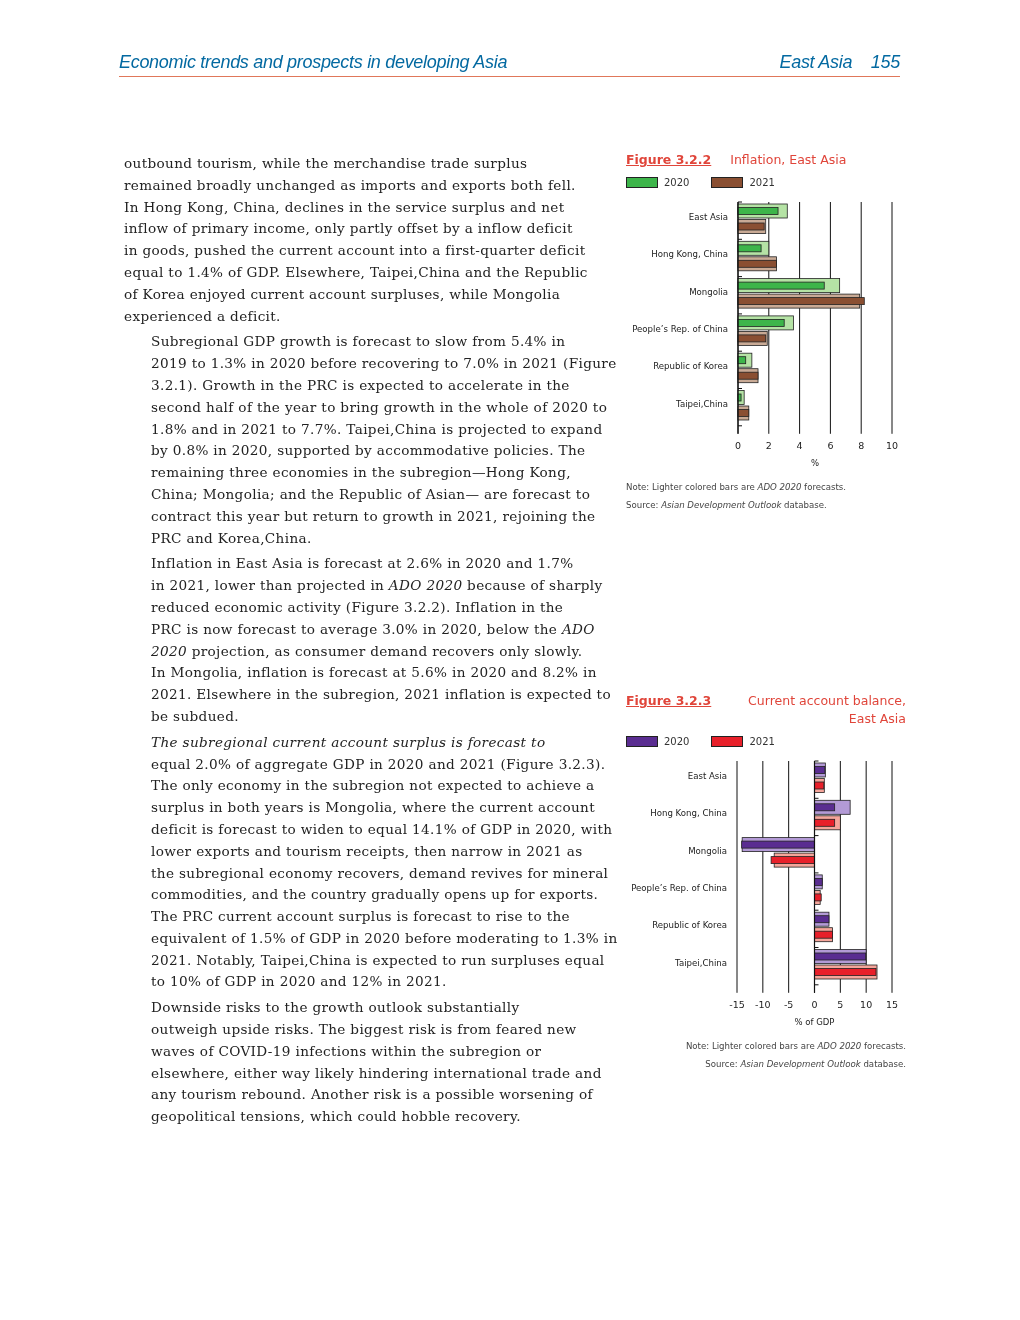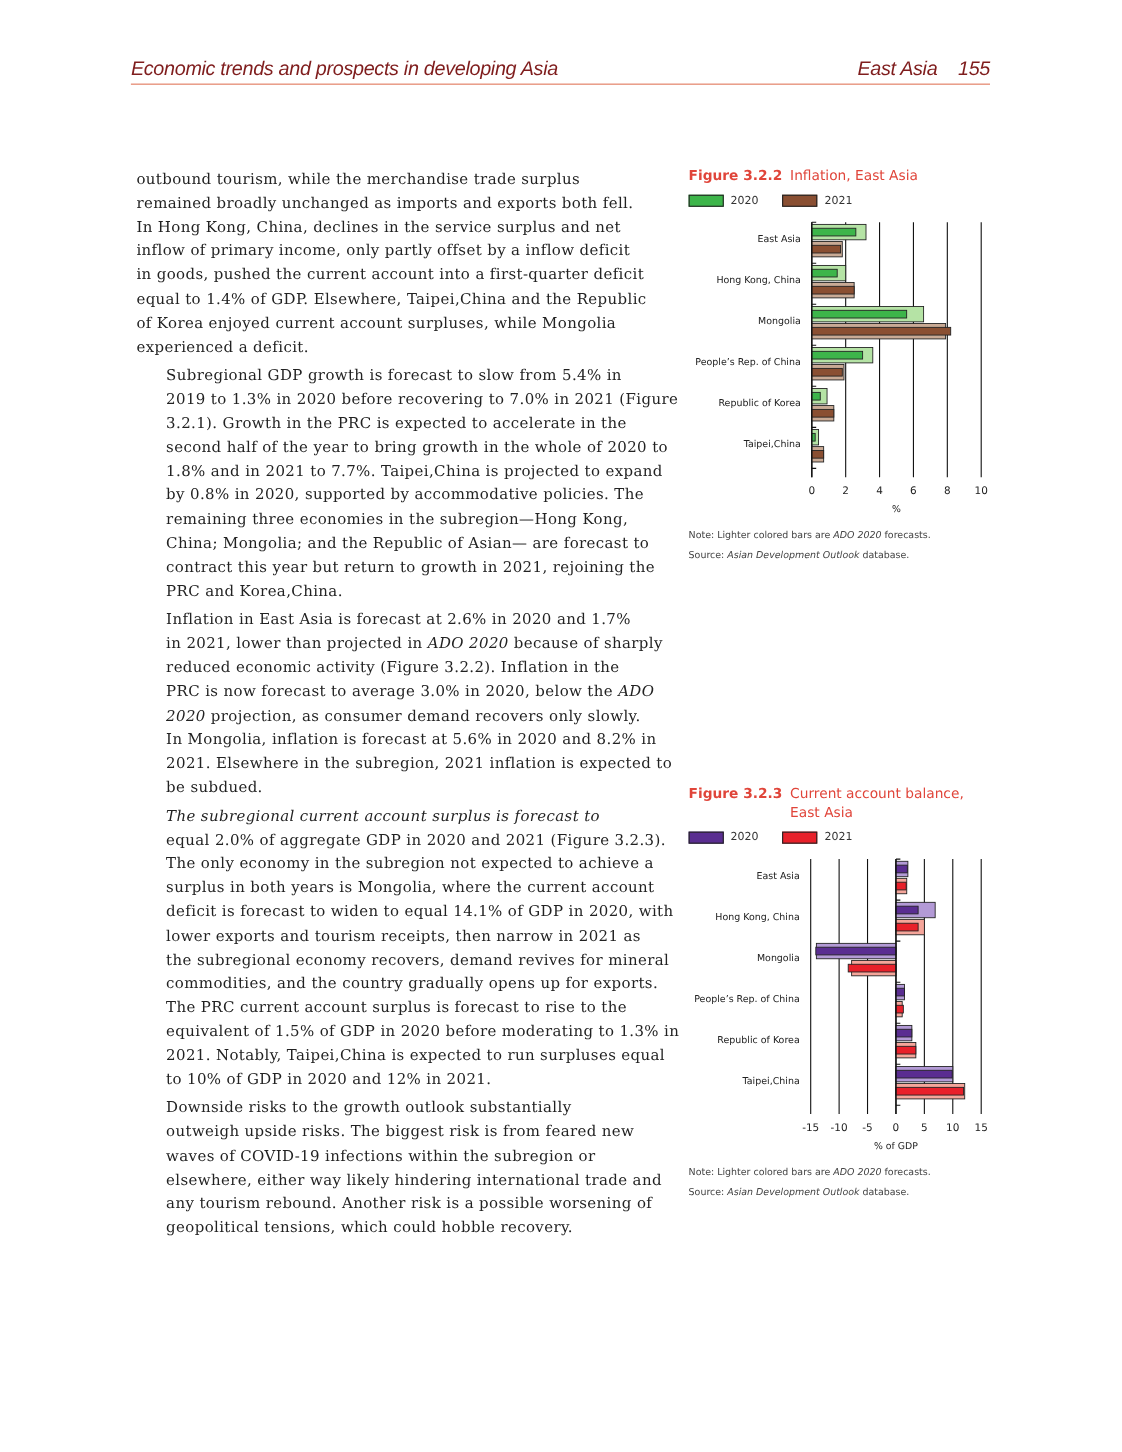--- a/index.html
+++ b/index.html
@@ -1,39 +1,39 @@
 <!DOCTYPE html>
 <html><head>
 <meta charset="utf-8">
 <style>
   html, body { margin: 0; padding: 0; background: #ffffff; }
   body { width: 1020px; height: 1320px; position: relative; overflow: hidden; }
   .running-head {
     position: absolute; left: 119px; top: 50px; width: 781px; height: 26px;
     border-bottom: 1px solid #e0775a;
     font-family: "Liberation Sans", sans-serif; font-style: italic;
-    color: #7f1d1d; font-size: 18px; font-weight: normal; letter-spacing: -0.3px;
+    color: #0369a1; font-size: 18px; font-weight: normal; letter-spacing: -0.3px;
   }
   .running-head .left { position: absolute; left: 0; top: 2px; }
   .running-head .right { position: absolute; right: 0; top: 2px; }
   .running-head .right span { margin-left: 14px; }
 
   .body-col {
     position: absolute; left: 120px; top: 149px; width: 470px;
     font-family: "DejaVu Serif", serif; font-size: 13.6px; line-height: 21.8px;
     color: #222; letter-spacing: 0.35px;
   }
   .body-col p { margin: 4px; }
   .body-col p.indent { text-indent: 27px; }
   .body-col .line { display: block; white-space: nowrap; }
   .body-col em { font-style: italic; }
 
   .figure { position: absolute; left: 626px; width: 280px; font-family: "DejaVu Sans", sans-serif; }
   .fig-title { font-size: 12.5px; color: #e0453a; line-height: 18px; display: flex; }
-  .fig-title .num { font-weight: bold; white-space: nowrap; margin-right: 7px; }
+  .fig-title .num { font-weight: bold; white-space: nowrap; margin-right: 19px; text-decoration: underline; }
   .fig-title .txt { font-weight: normal; }
   .legend { display: flex; align-items: center; margin-top: 8px; font-size: 10px; color: #333; }
   .legend .item { display: flex; align-items: center; margin-right: 22px; }
   .legend .swatch { width: 30px; height: 9px; border: 1px solid #222; margin-right: 6px; }
   .chart-svg { display: block; }
   .fig-note { font-size: 8.6px; color: #444; line-height: 18px; margin-left: 0; }
   .fig-note em { font-style: italic; }
 </style>
 </head>
 <body>
@@ -172,21 +172,21 @@
       <line x1="112" x2="112" y1="14" y2="245.79999999999998" stroke="#111" stroke-width="1.2"></line>
     </svg>
   <div class="fig-note">
     <span>Note: Lighter colored bars are </span><em>ADO 2020</em><span> forecasts.</span>
   </div>
   <div class="fig-note">
     <span>Source: </span><em>Asian Development Outlook</em><span> database.</span>
   </div>
 </div>
 
-<div class="figure" style="top:712px;">
+<div class="figure" style="top:692px;text-align:right;">
   <div class="fig-title">
     <span class="num">Figure 3.2.3</span>
     <span class="txt">Current account balance, East Asia</span>
   </div>
   <div class="legend">
     <div class="item">
       <span class="swatch" style="background:#5a2d91"></span>
       <span>2020</span>
     </div>
     <div class="item">

